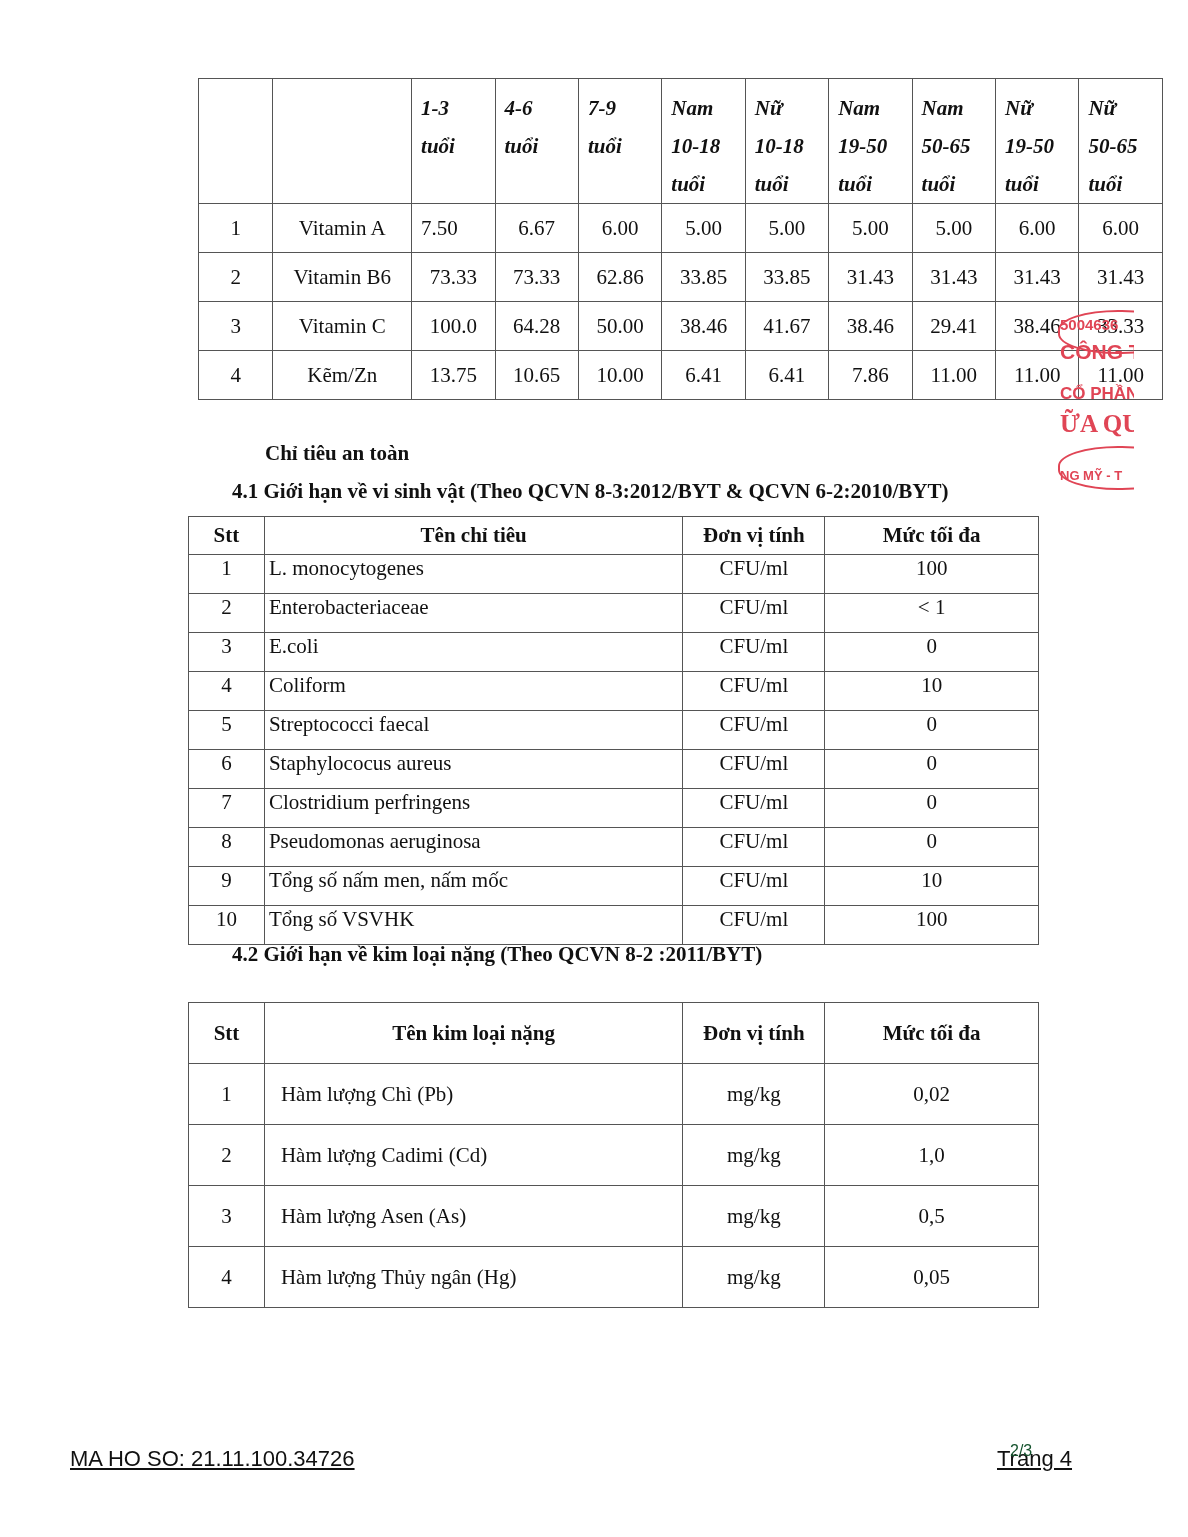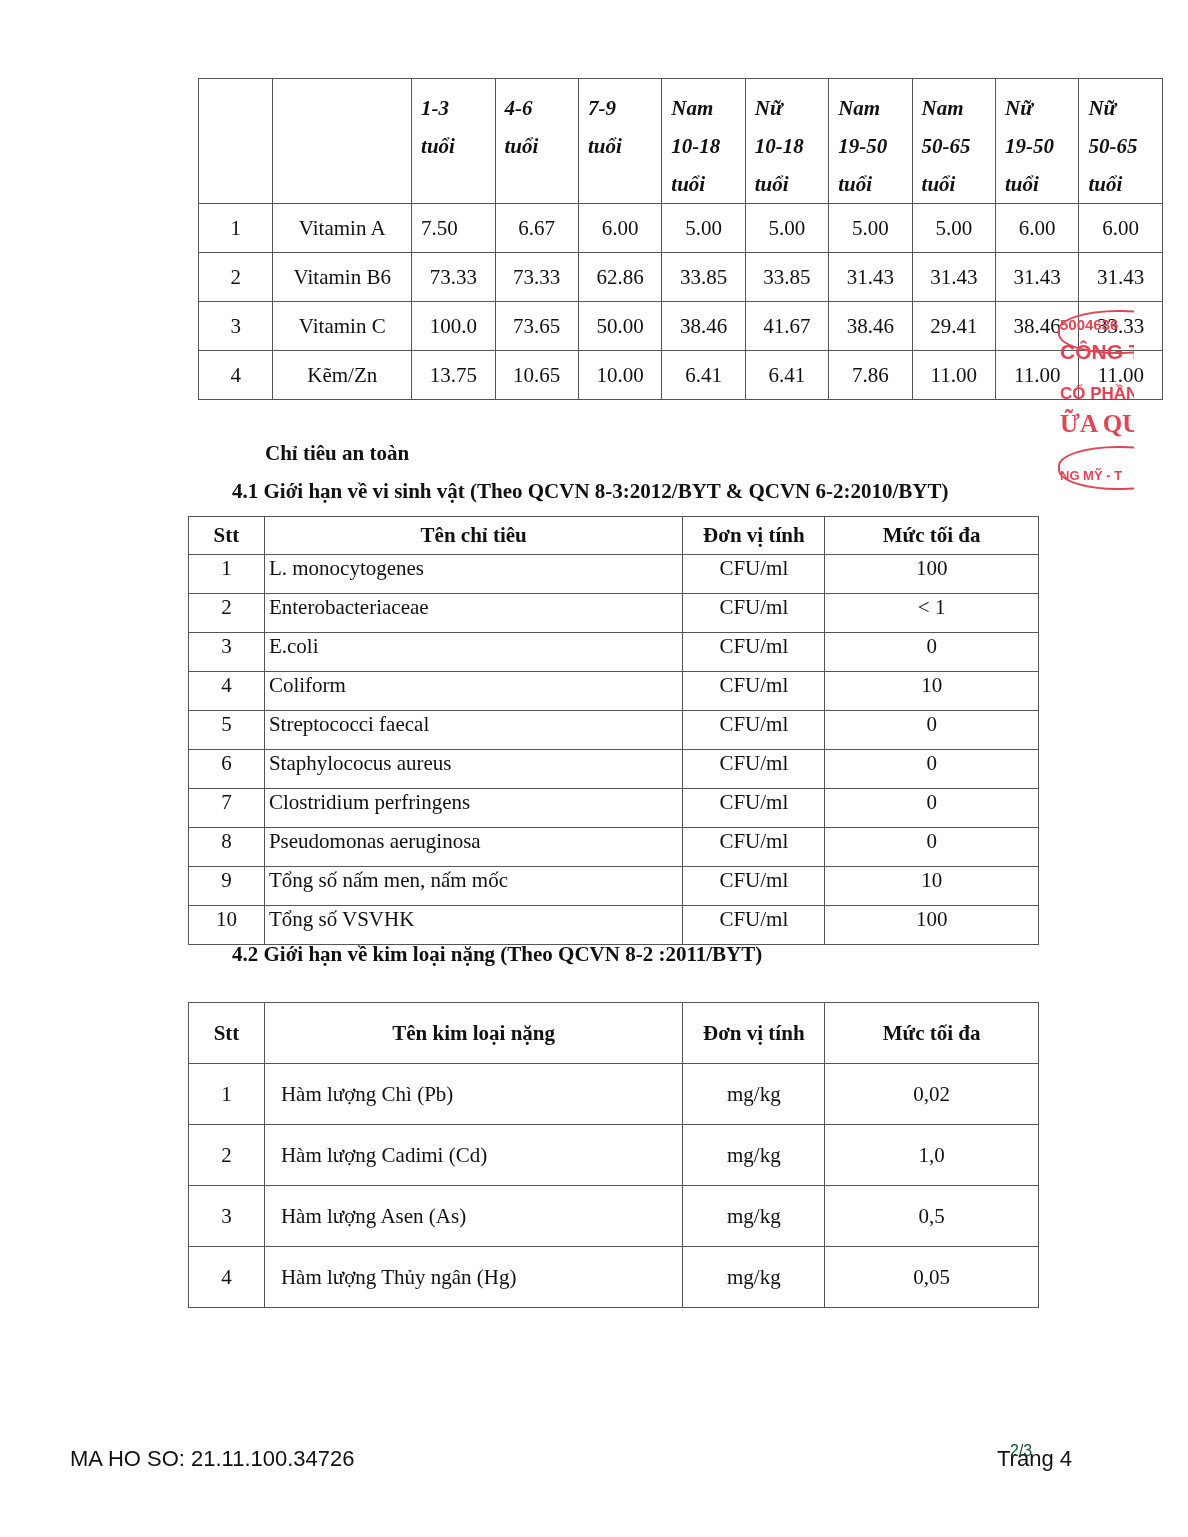--- a/index.html
+++ b/index.html
@@ -27,21 +27,21 @@
   #t2 td.l { padding-left: 4px; }
 
   
   #t3 { left: 188px; top: 1002px; width: 851px; font-size: 21px; }
   #t3 th { font-weight: bold; height: 60px; text-align: center; }
   #t3 td { height: 60px; }
   #t3 td.c { text-align: center; }
   #t3 td.l { padding-left: 16px; }
 
   .footer { position: absolute; top: 1446px; font-family: "Liberation Sans", "DejaVu Sans", sans-serif;
-            font-size: 22px; color: #111; }
+            font-size: 22px; color: #111; text-decoration: underline; }
   .overlay-page { position: absolute; left: 1010px; top: 1442px; font-family: "Liberation Sans", sans-serif;
                   font-size: 16px; color: #14532d; }
 
   
   .stamp { position: absolute; left: 1058px; top: 308px; width: 76px; height: 192px; overflow: hidden;
            color: #e04555; font-family: "Liberation Sans", sans-serif; }
   .stamp .arc { position: absolute; left: 0; width: 120px; height: 40px; border: 2px solid #e04555;
                 border-radius: 60px / 20px; }
   .stamp .txt { position: absolute; left: 2px; white-space: nowrap; font-weight: bold; }
 </style>
@@ -134,21 +134,21 @@
         <td>33.85</td>
         <td>31.43</td>
         <td>31.43</td>
         <td>31.43</td>
         <td>31.43</td>
       </tr>
       <tr>
         <td>3</td>
         <td>Vitamin C</td>
         <td>100.0</td>
-        <td>73.65</td>
+        <td>64.28</td>
         <td>50.00</td>
         <td>38.46</td>
         <td>41.67</td>
         <td>38.46</td>
         <td>29.41</td>
         <td>38.46</td>
         <td>33.33</td>
       </tr>
       <tr>
         <td>4</td>

